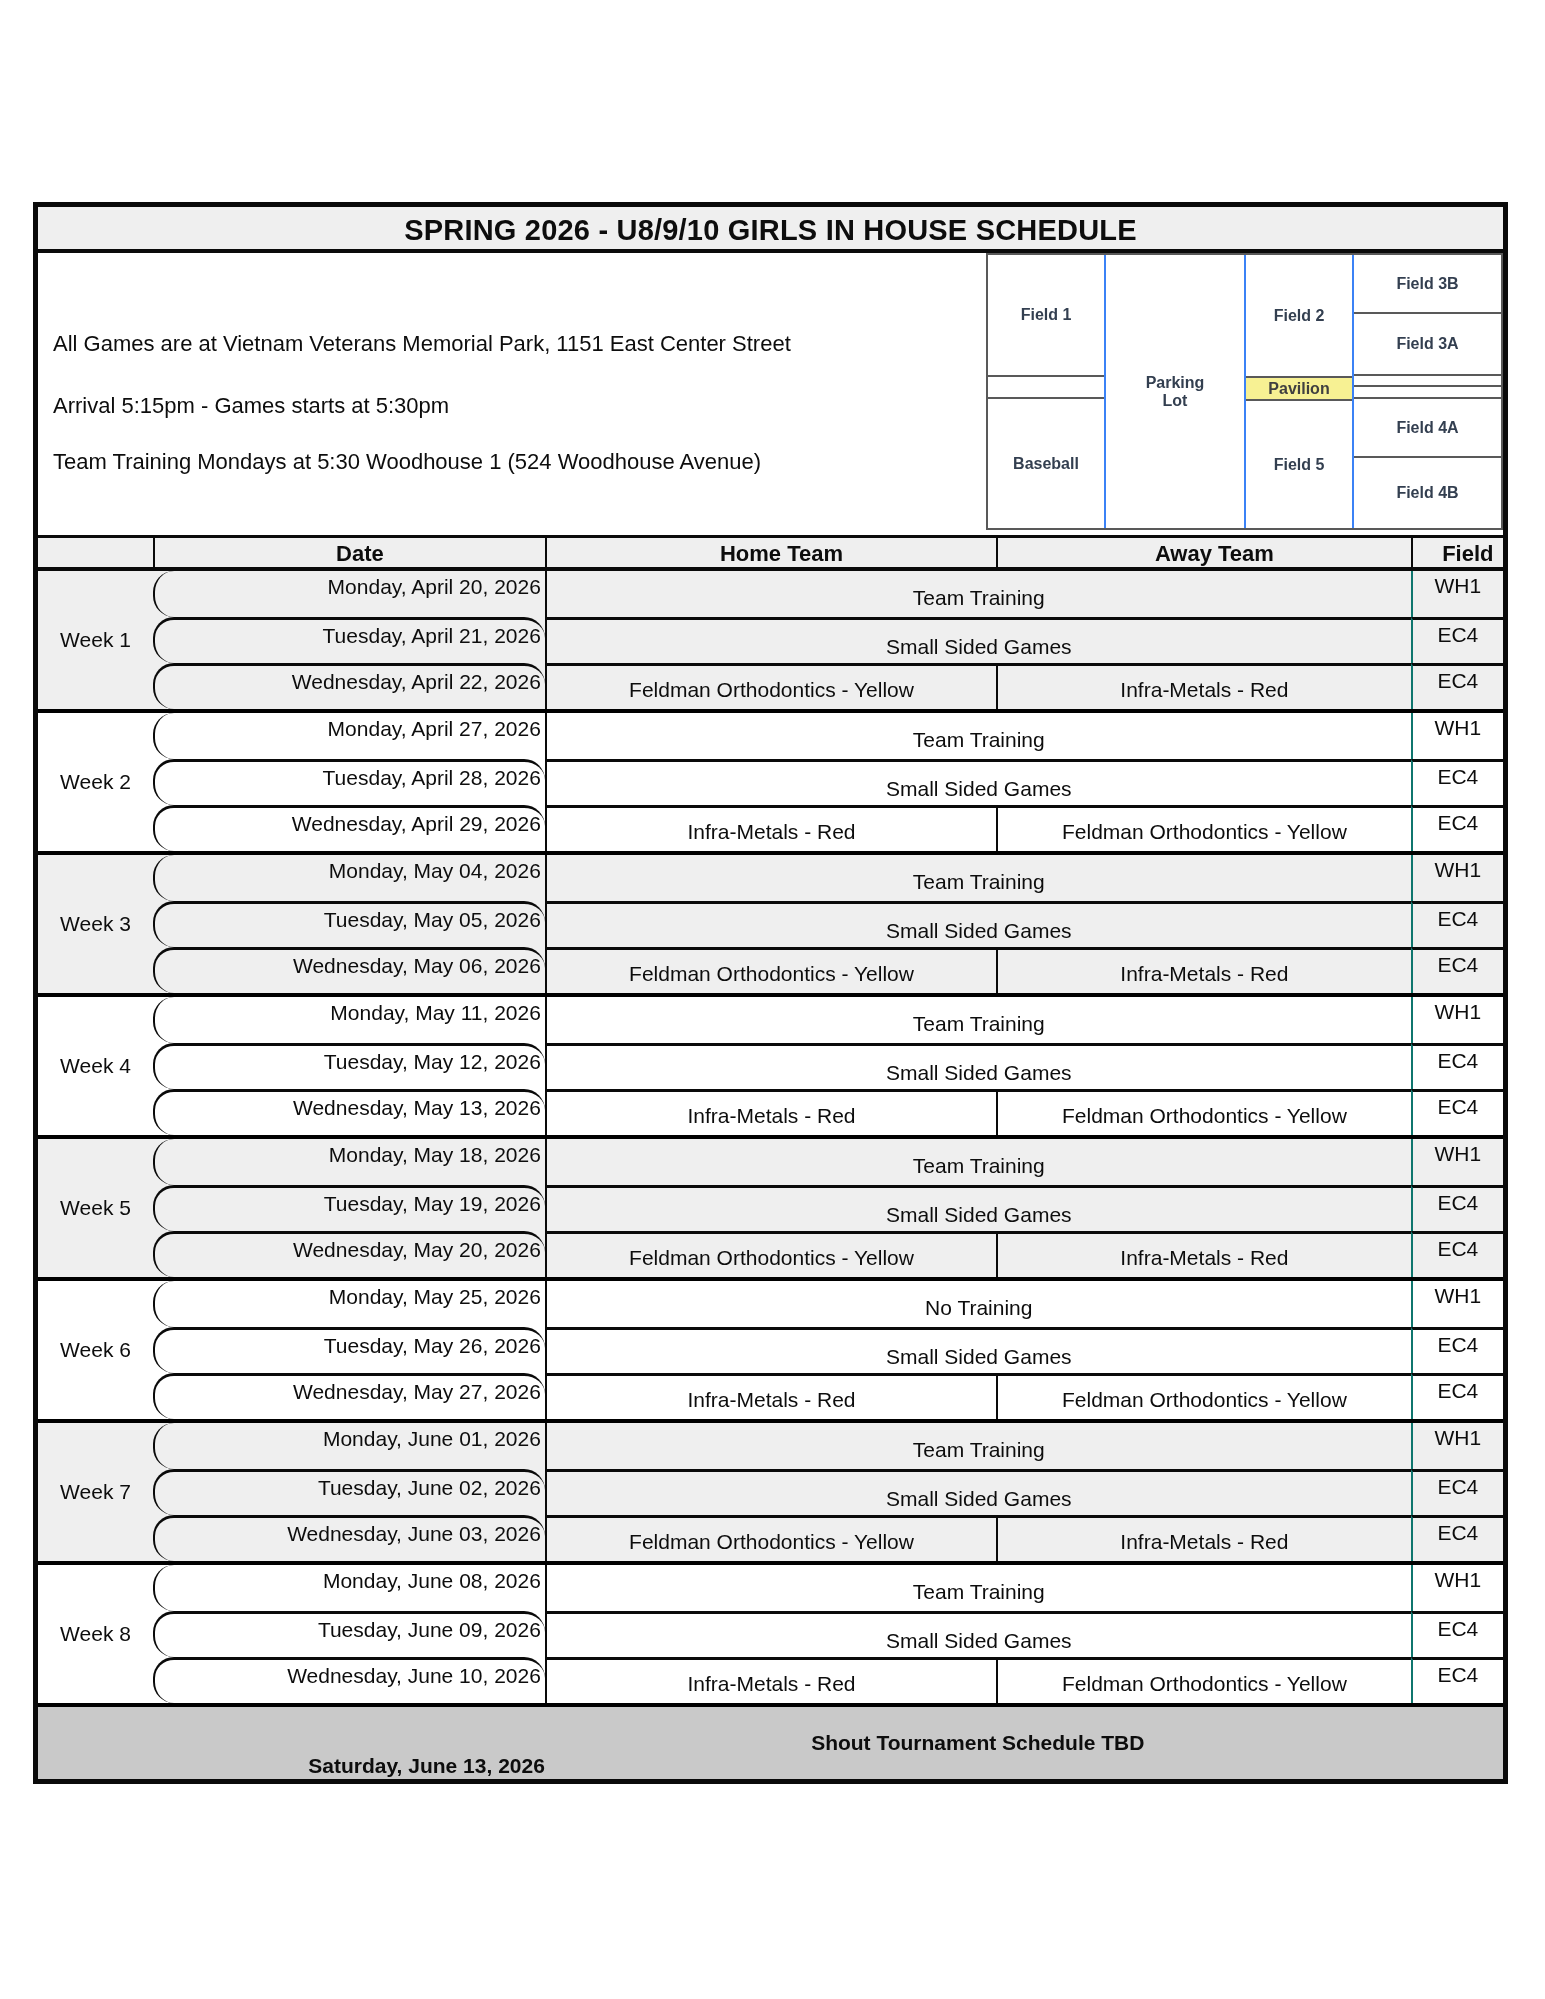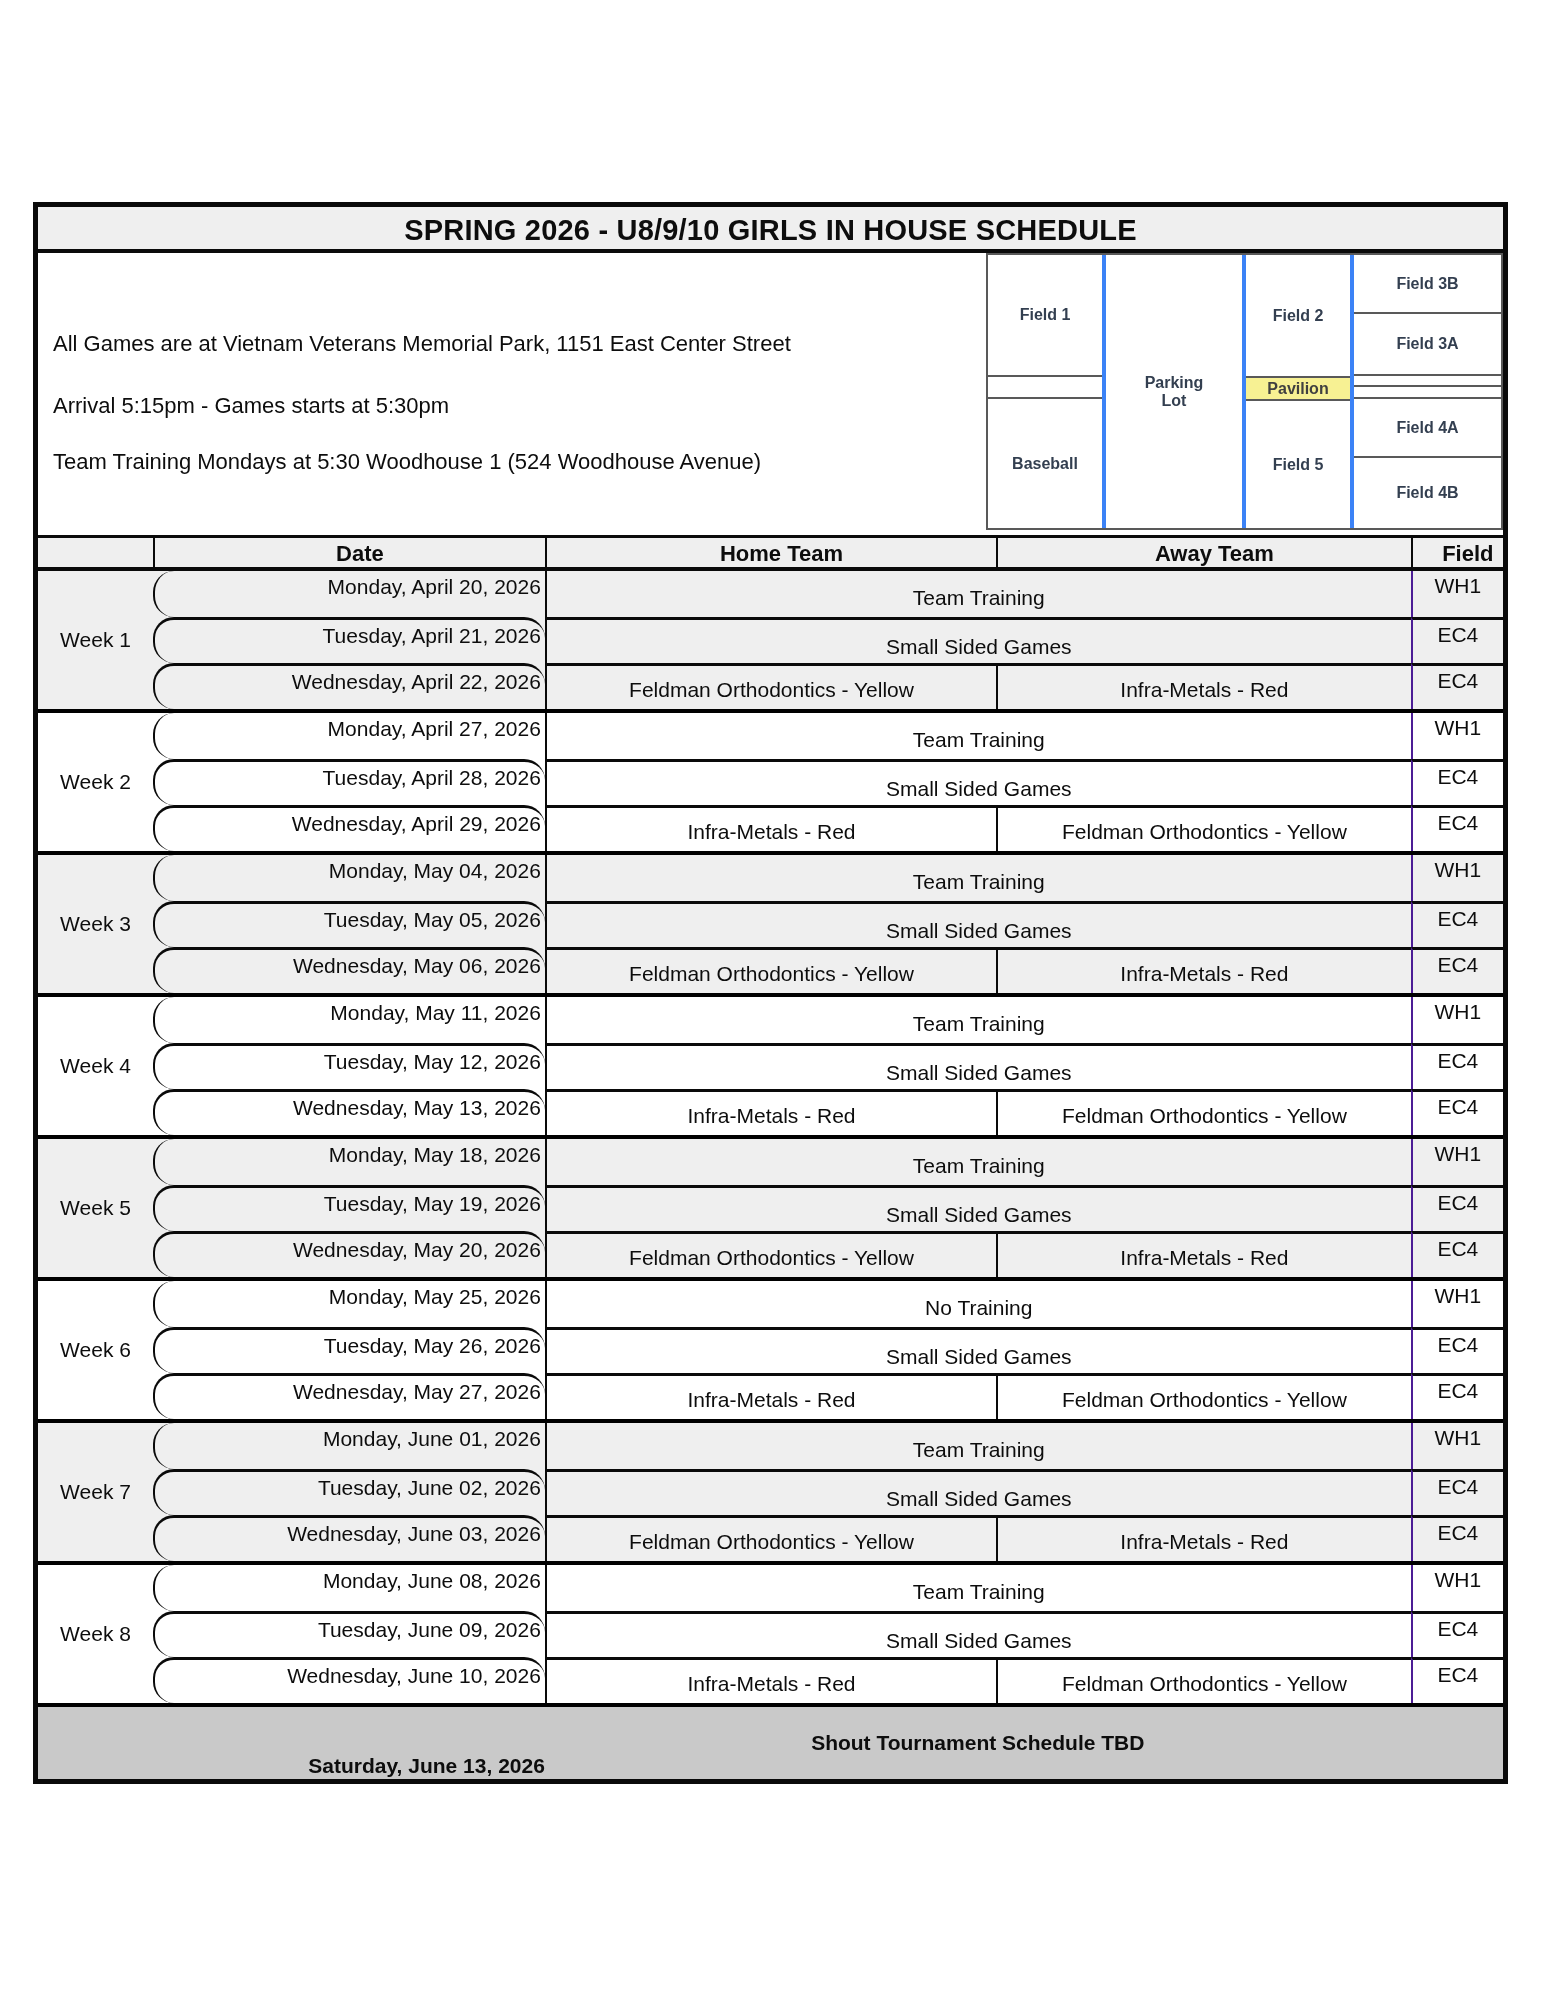--- a/index.html
+++ b/index.html
@@ -24,21 +24,21 @@
   .info-line { position: absolute; left: 15px; font-size: 22px; white-space: nowrap; }
   .info-line.l1 { top: 78px; }
   .info-line.l2 { top: 140px; }
   .info-line.l3 { top: 196px; }
 
   .field-map {
     position: absolute; top: 0; right: 0; width: 517px; height: 277px;
     display: flex; border: 2px solid #595959; background: #fff;
     font-size: 16px; font-weight: bold; color: #333f50;
   }
-  .map-col { display: flex; flex-direction: column; border-right: 4px solid #3b82f6; }
+  .map-col { display: flex; flex-direction: column; border-right: 2px solid #3b82f6; }
   .map-col:last-child { border-right: none; }
   .map-col.a { width: 118px; } .map-col.b { width: 140px; }
   .map-col.c { width: 108px; } .map-col.d { flex: 1; }
   .map-cell {
     display: flex; align-items: center; justify-content: center;
     border-bottom: 2px solid #595959; text-align: center;
   }
   .map-cell:last-child { border-bottom: none; }
   .map-cell.grow { flex: 1; }
   .h124 { height: 122px; } .h22 { height: 22px; } .h125 { height: 123px; } .h23 { height: 23px; }
@@ -58,21 +58,21 @@
 
   .week-block { grid-template-rows: 46px 46px 46px; border-bottom: 4px solid #000; background: #fff; }
   .week-block.shade { background: #efefef; }
   .week-block .cell { font-size: 21px; overflow: hidden; }
   .r1 { grid-row: 1; } .r2 { grid-row: 2; } .r3 { grid-row: 3; }
   .wk-label { grid-column: 1; grid-row: 1 / 4; display: flex; align-items: center; justify-content: center; }
   .c-date  { grid-column: 2; border-left: 2px solid #0a0a0a; text-align: right; padding: 4px 4px 0 0; border-radius: 21px; }
   .c-event { grid-column: 3 / span 2; border-left: 2px solid #0a0a0a; text-align: center; padding-top: 15px; }
   .c-home  { grid-column: 3; border-left: 2px solid #0a0a0a; text-align: center; padding-top: 12px; }
   .c-away  { grid-column: 4; border-left: 2px solid #0a0a0a; text-align: center; padding-top: 12px; }
-  .c-field { grid-column: 5; border-left: 2px solid #4c1d95; text-align: center; padding-top: 3px; }
+  .c-field { grid-column: 5; border-left: 2px solid #0f766e; text-align: center; padding-top: 3px; }
   .r2.cell, .r3.cell { border-top: 3px solid #0a0a0a; }
 
   .footer-row { background: #c9c9c9; height: 72px; font-weight: bold; font-size: 21px; }
   .f-date  { grid-column: 2; align-self: center; text-align: right; margin-top: 45px; }
   .f-event { grid-column: 3 / span 2; align-self: center; text-align: center; }
 </style>
 </head>
 <body>
 
 <div class="sheet">

